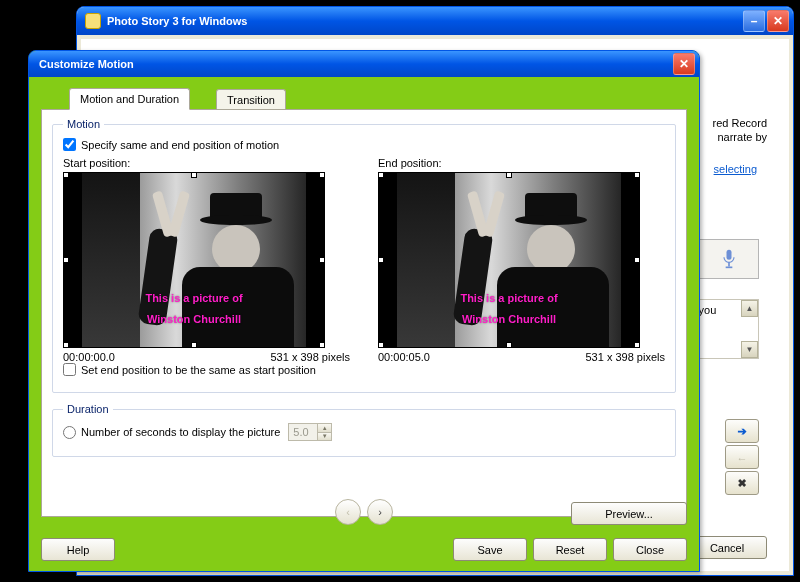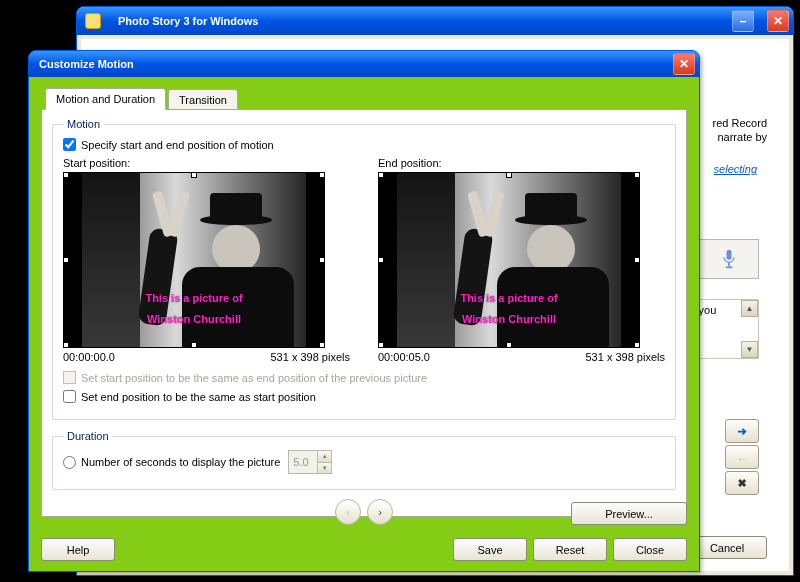--- a/index.html
+++ b/index.html
@@ -7,21 +7,21 @@
 
   
   .parent-window {
     position: absolute; left: 76px; top: 6px; width: 718px; height: 570px;
     background: #ece9d8; border: 1px solid #0055e5;
     border-radius: 8px 8px 0 0;
   }
   .parent-titlebar {
     height: 28px; background: linear-gradient(#3a95ff,#0055e5 50%,#0046c8);
     border-radius: 7px 7px 0 0; display: flex; align-items: center; padding: 0 4px 0 8px;
-    color: #fff; font-weight: bold; font-size: 13px; gap: 11px;
+    color: #fff; font-weight: bold; font-size: 13px;
   }
   .parent-titlebar .ticon {
     width: 16px; height: 16px; background: #f7e07a; border-radius: 3px; margin-right: 6px;
     display: inline-block; border: 1px solid #caa300;
   }
   .parent-titlebar .spacer { flex: 1; }
   .win-btn {
     width: 22px; height: 22px; border-radius: 3px; margin-left: 2px;
     display: inline-flex; align-items: center; justify-content: center;
     color: #fff; font-weight: bold; font-size: 12px;
@@ -59,21 +59,21 @@
     color: #fff; font-weight: bold; font-size: 12px;
   }
   .dlg-titlebar .spacer { flex: 1; }
   .dlg-body { padding: 10px 12px 10px 12px; height: calc(100% - 26px); position: relative; }
 
   
   .tabstrip { display: flex; align-items: flex-end; margin-left: 4px; }
   .tab {
     border: 1px solid #aca899; border-bottom: none; padding: 4px 10px 4px 10px;
     background: #f5f4ea; border-radius: 3px 3px 0 0; margin-right: 2px; cursor: pointer;
-    position: relative; top: 1px;
+    position: relative; top: 1px; margin-left: 24px;
   }
   .tab.active { background: #fff; z-index: 2; border-bottom: 1px solid #fff; }
   .tab-panel {
     border: 1px solid #aca899; background: #fff; padding: 8px 10px 12px 10px;
     height: 408px; position: relative;
   }
 
   fieldset {
     border: 1px solid #d0d8e8; border-radius: 2px; padding: 8px 10px 10px 10px; margin-bottom: 10px;
   }
@@ -117,21 +117,21 @@
   .photo .arm { position:absolute; left:62px; top:56px; width:28px; height:96px; background:#141414; border-radius:10px; transform:rotate(8deg);}
   .photo .ovtext {
     position:absolute; left:8px; right:8px; bottom:20px; text-align:center;
     font-family: "Comic Sans MS", cursive; color:#ff1ec8; font-size:20px; font-weight:bold; line-height:1.05;
     text-shadow: 0 0 2px rgba(0,0,0,0.5);
   }
   .meta-row { display: flex; justify-content: space-between; margin-top: 3px; }
 
   .radio-row { display: flex; align-items: center; margin-bottom: 5px; }
   .radio-row input { margin-right: 5px; accent-color: #2f9b2f; }
-  .spin { width: 44px; height: 24px; border: 1px solid #bdbaaa; background:#f2f1ea; color:#9a998e; display:inline-flex; align-items:center; padding:0 16px 0 4px; margin-left:8px; position:relative;}
+  .spin { width: 44px; height: 18px; border: 1px solid #bdbaaa; background:#f2f1ea; color:#9a998e; display:inline-flex; align-items:center; padding:0 16px 0 4px; margin-left:8px; position:relative;}
   .spin .updn { position:absolute; right:0; top:0; bottom:0; width:14px; display:flex; flex-direction:column;}
   .spin .updn div { flex:1; border-left:1px solid #bdbaaa; background:linear-gradient(#f9f8f1,#e2dfce); font-size:6px; display:flex; align-items:center; justify-content:center; color:#7a7867;}
   .spin .updn div:first-child { border-bottom:1px solid #bdbaaa;}
 
   
   .dlg-nav { position:absolute; left:0; right:0; bottom:46px; display:flex; justify-content:center; gap:6px;}
   .navbtn { width:26px; height:26px; border-radius:50%; border:1px solid #b8b49e; background:linear-gradient(#fff,#e5e2d0); display:flex; align-items:center; justify-content:center; font-size:12px; color:#444;}
   .navbtn.disabled { color:#c4c1ad; }
   .dlg-foot { position:absolute; left:12px; right:12px; bottom:10px; display:flex; }
   .btn {
@@ -148,21 +148,21 @@
   <div class="parent-titlebar">
     <span class="ticon"></span>
     <span>Photo Story 3 for Windows</span>
     <span class="spacer"></span>
     <span class="win-btn">–</span>
     <span class="win-btn close">✕</span>
   </div>
   <div class="parent-body">
     <span class="bg-text" style="right:22px; top:78px;">red Record</span>
     <span class="bg-text" style="right:22px; top:92px;padding-left:8px;">narrate by</span>
-    <span class="bg-text bg-link" style="right:32px; top:124px;font-style:italic;">selecting</span>
+    <span class="bg-text bg-link" style="right:32px; top:124px;">selecting</span>
     <div class="bg-micbox">
       <svg viewBox="0 0 16 24">
           <rect x="5" y="1" width="6" height="12" rx="3" fill="#6d8fd6"></rect>
           <path d="M2 10a6 6 0 0 0 12 0" fill="none" stroke="#6d8fd6" stroke-width="1.4"></path>
           <rect x="7" y="16" width="2" height="5" fill="#6d8fd6"></rect>
           <rect x="4" y="21" width="8" height="2" fill="#6d8fd6"></rect>
         </svg>
     </div>
     <div class="bg-scroll">
       <span style="position:absolute; left:4px; top:4px;">s you</span>
@@ -191,21 +191,21 @@
       <div class="tab active">Motion and Duration</div>
       <div class="tab">Transition</div>
     </div>
     <div class="tab-panel">
 
       <fieldset>
         <legend>Motion</legend>
 
         <label class="chk-row">
           <input type="checkbox" checked="" style="">
-          <span>Specify start and end position of motion</span>
+          <span>Specify same and end position of motion</span>
         </label>
 
         <div class="two-col">
           <div class="col">
             <span class="col-label">Start position:</span>
             <div class="thumb">
               <div class="photo">
                 <div class="building"></div>
                   <div class="arm"></div>
                   <div class="vfingers"></div>
@@ -253,24 +253,20 @@
               <div class="handle" style="top:50%;left:-1px;margin-top:-3px"></div>
                 <div class="handle" style="top:50%;right:-1px;margin-top:-3px"></div>
             </div>
             <div class="meta-row">
               <span>00:00:05.0</span>
               <span>531 x 398 pixels</span>
             </div>
           </div>
         </div>
 
-        <div class="chk-row disabled" style="margin-top:8px;">
-          <span class="fake-chk"></span>
-          <span>Set start position to be the same as end position of the previous picture</span>
-        </div>
         <label class="chk-row">
           <input type="checkbox" style="">
           <span>Set end position to be the same as start position</span>
         </label>
       </fieldset>
 
       <fieldset>
         <legend>Duration</legend>
         <label class="radio-row">
           <input type="radio" name="dur" style="">

